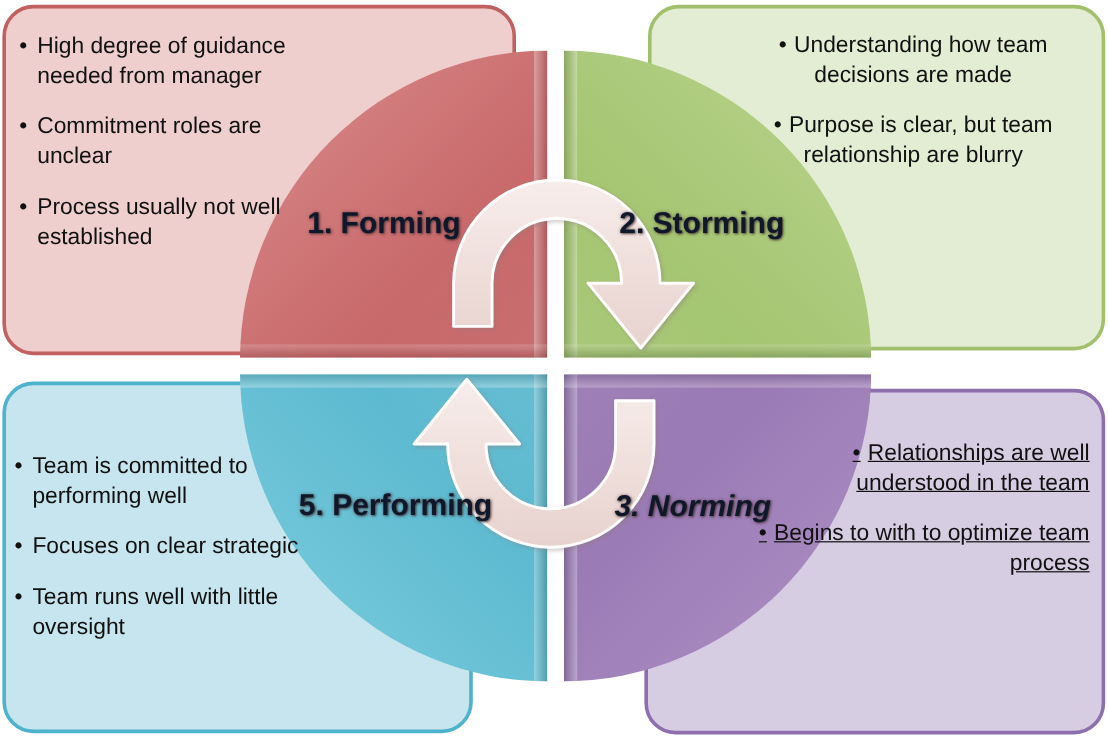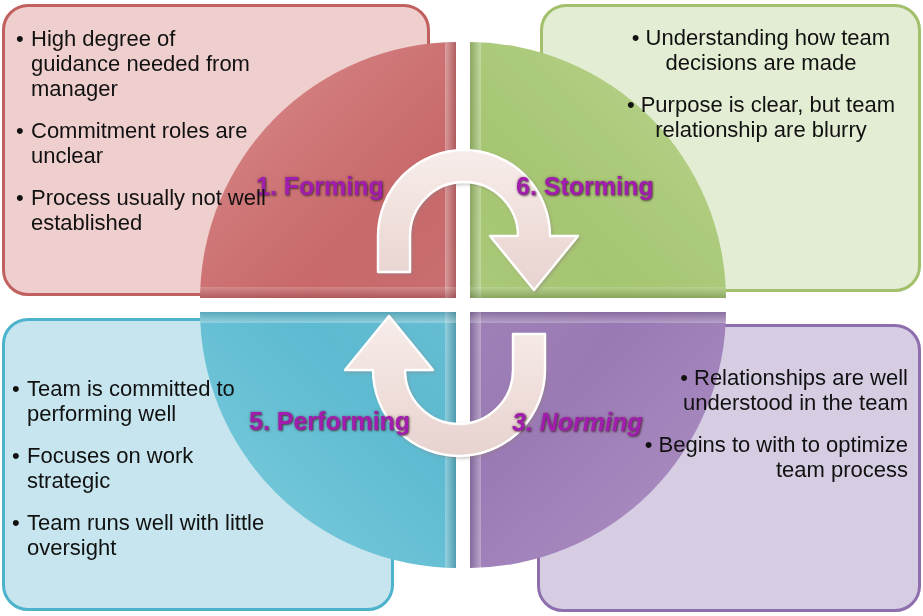--- a/index.html
+++ b/index.html
@@ -50,41 +50,41 @@
     border-color: #8E6FAE;
   }
 
   
   .bullets {
     position: absolute;
     list-style: none;
     margin: 0;
     padding: 0;
     color: #111111;
-    font-size: 22px;
+    font-size: 19px;
     line-height: 25px;
   }
   .bullets li {
     position: relative;
     padding-left: 15px;
     margin-bottom: 17px;
   }
   .bullets li:before {
     content: "\2022";
     position: absolute;
     left: 0;
     top: 0;
   }
   .bul-forming   { left: 16px;  top: 26px;  width: 250px; text-align: left; }
   .bul-storming  { left: 622px; top: 25px;  width: 278px; text-align: center; }
   .bul-storming li { padding-left: 0; padding-right: 0; }
   .bul-storming li:before { position: static; margin-right: 6px; }
   .bul-performing{ left: 12px;  top: 376px; width: 258px; text-align: left; }
   .bul-norming   { left: 620px; top: 365px; width: 288px; text-align: right; }
-  .bul-norming li { padding-left: 0; }
+  .bul-norming li { padding-left: 0; text-decoration: underline; }
   .bul-norming li:before { position: static; margin-right: 6px; }
 
   
   .pie-wrap {
     position: absolute;
     left: 200px;
     top: 42px;
     width: 526px;
     height: 526px;
   }
@@ -154,21 +154,21 @@
     position: absolute;
     background: #ffffff;
     pointer-events: none;
   }
   .cross-v { left: 456px; top: 30px;  width: 14px; height: 552px; }
   .cross-h { left: 192px; top: 298px; width: 542px; height: 14px; }
 
   
   .qlabel {
     position: absolute;
-    color: #a21caf;
+    color: #0f172a;
     font-size: 25px;
     font-weight: bold;
     white-space: nowrap;
     text-shadow: 1px 1px 2px rgba(60,40,40,0.75), 0 0 3px rgba(90,60,60,0.5);
   }
   .ql-forming    { left: 256px; top: 172px; }
   .ql-storming   { left: 516px; top: 172px; }
   .ql-norming    { left: 512px; top: 408px; font-style: italic; }
   .ql-performing { left: 249px; top: 407px; }
 
@@ -257,21 +257,21 @@
           L 389,316
           L 433,370
           L 405,370
           A 54,54 0 0 0 513,370
           L 513,334
           Z" fill="url(#arrGrad)" stroke="#ffffff" stroke-width="2.4" stroke-linejoin="round"></path>
     </g>
   </svg>
 
   <div class="qlabel ql-forming">1. Forming</div>
-  <div class="qlabel ql-storming">6. Storming</div>
+  <div class="qlabel ql-storming">2. Storming</div>
   <div class="qlabel ql-norming">3. Norming</div>
   <div class="qlabel ql-performing">5. Performing</div>
 
   <ul class="bullets bul-forming">
     <li>High degree of guidance needed from manager</li>
     <li>Commitment roles are unclear</li>
     <li>Process usually not well established</li>
   </ul>
 
   <ul class="bullets bul-storming">
@@ -279,17 +279,17 @@
     <li>Purpose is clear, but team relationship are blurry</li>
   </ul>
 
   <ul class="bullets bul-norming">
     <li>Relationships are well understood in the team</li>
     <li>Begins to with to optimize team process</li>
   </ul>
 
   <ul class="bullets bul-performing">
     <li>Team is committed to performing well</li>
-    <li>Focuses on work strategic</li>
+    <li>Focuses on clear strategic</li>
     <li>Team runs well with little oversight</li>
   </ul>
 
 </div>
 
 </body></html>

